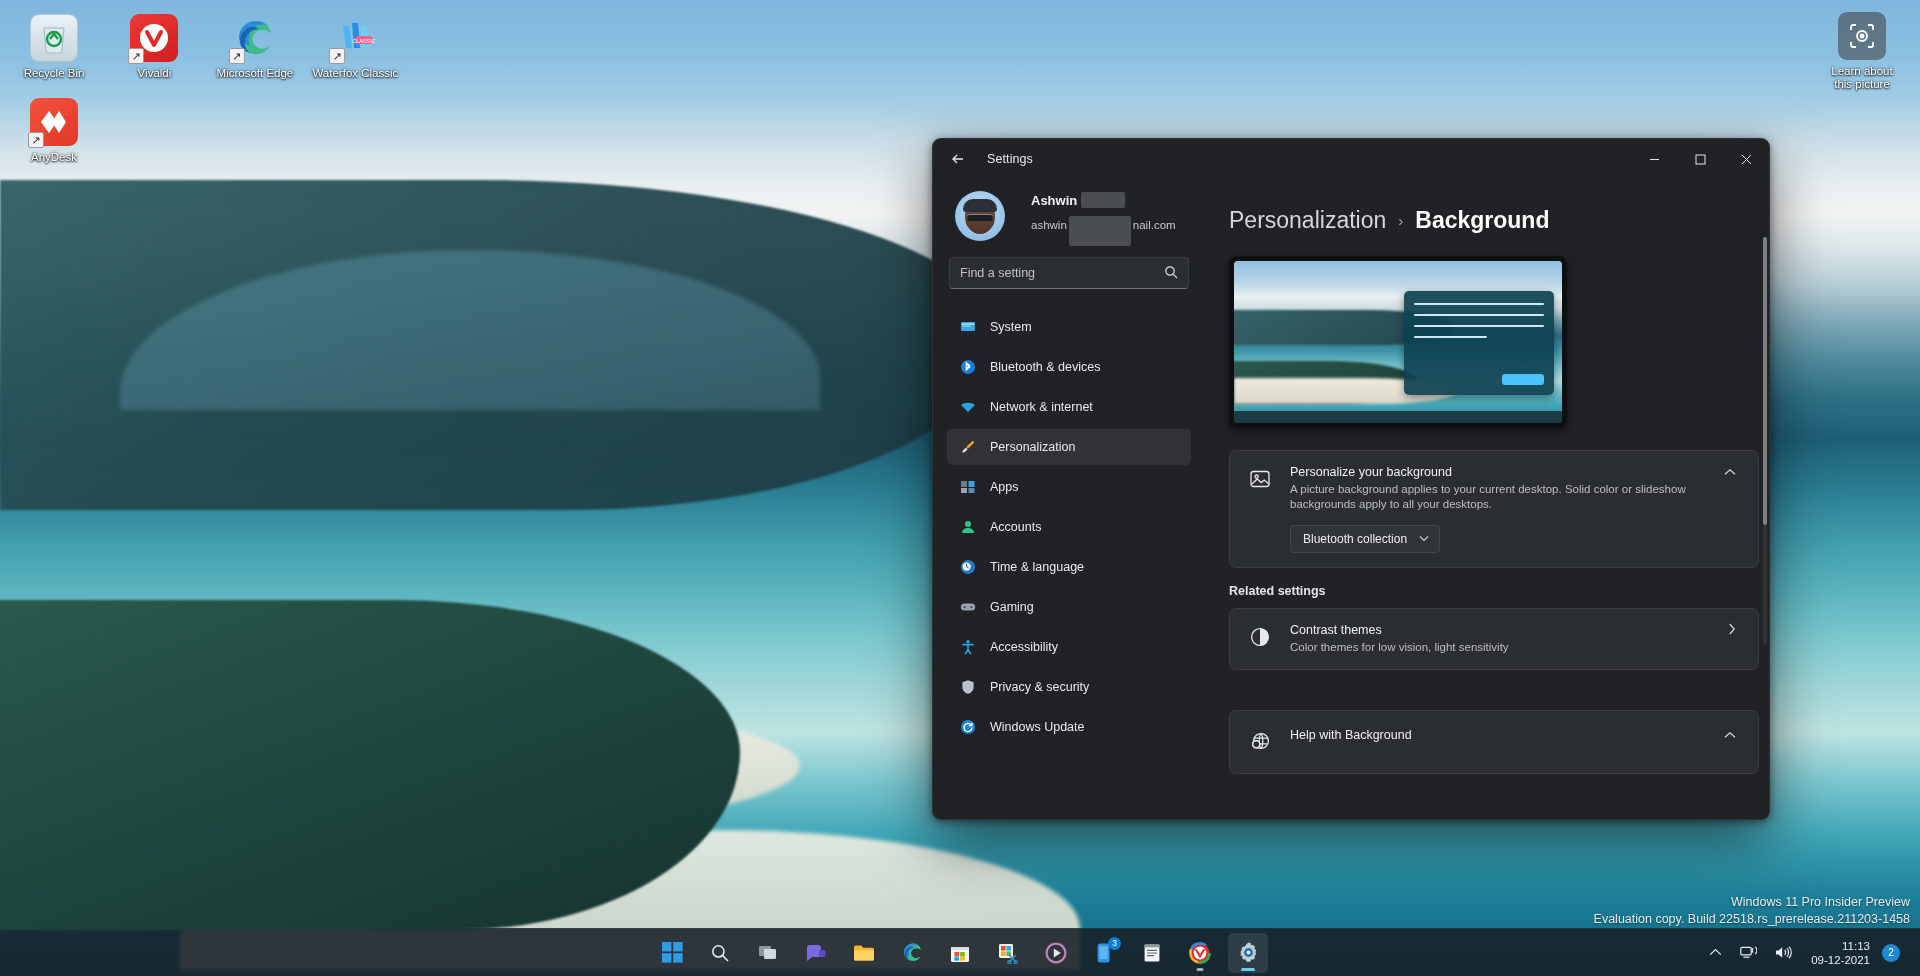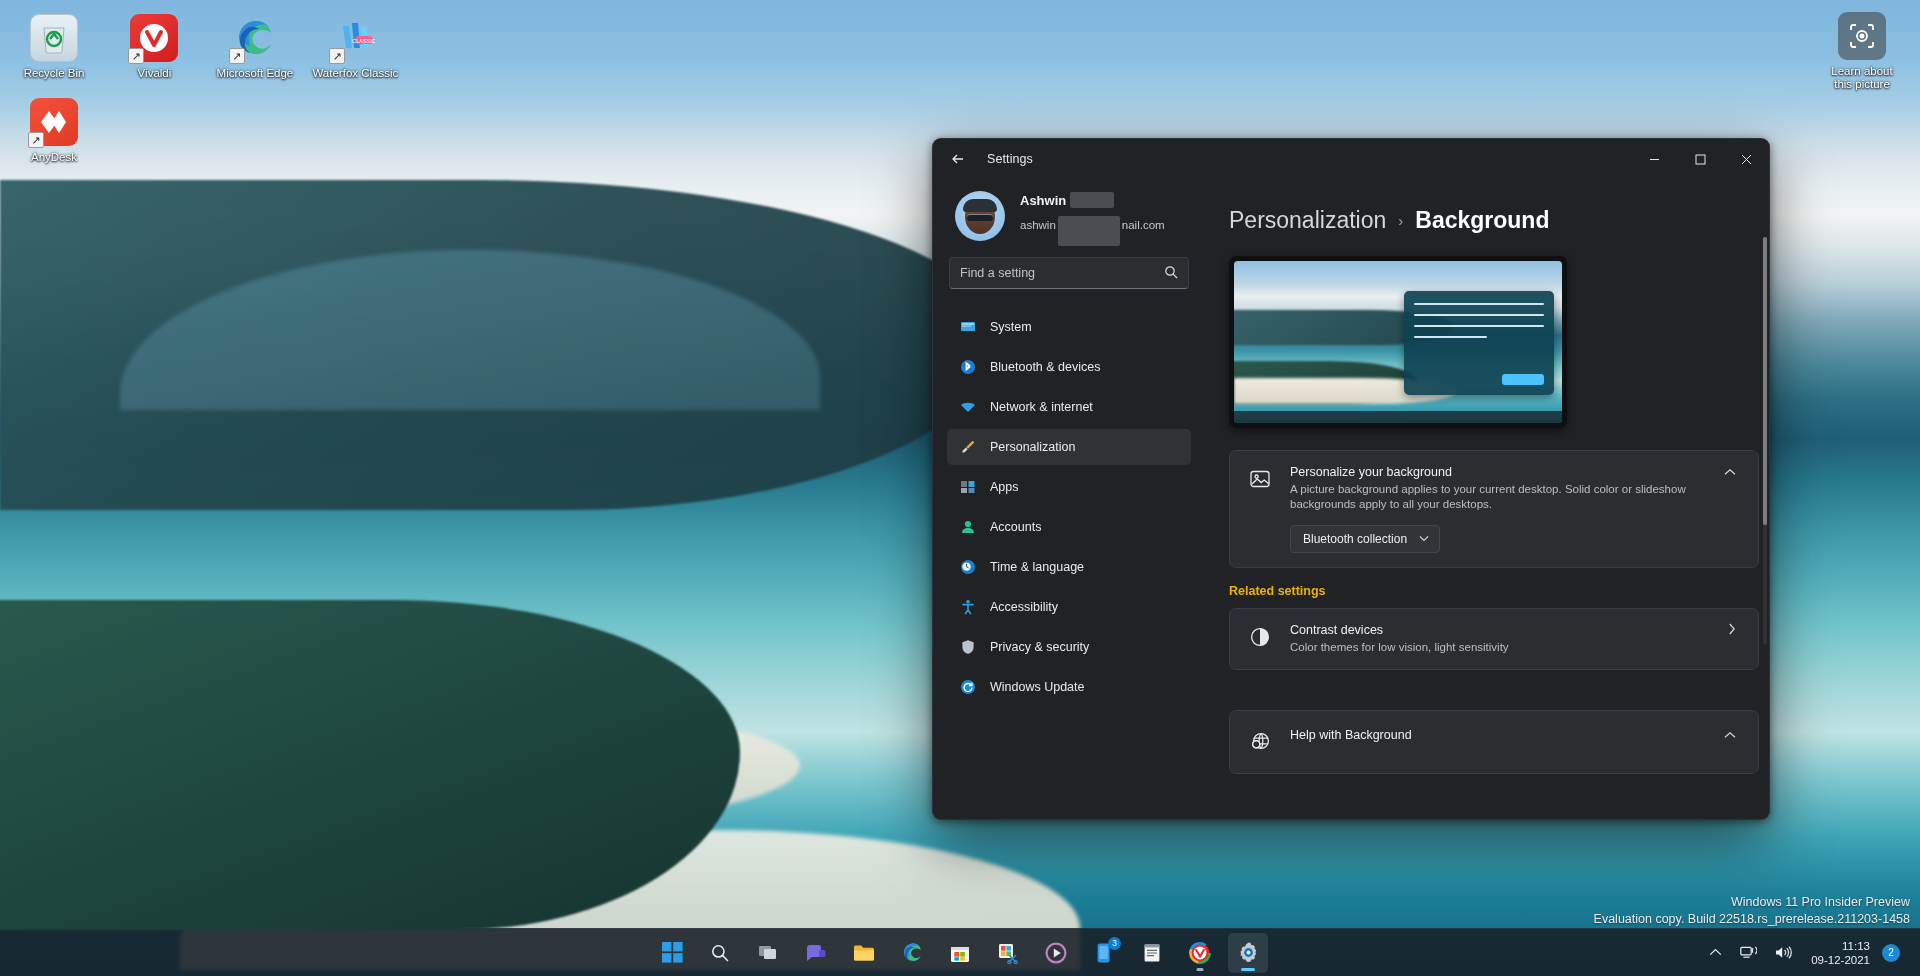--- a/index.html
+++ b/index.html
@@ -109,21 +109,21 @@
   }
 
   .body-row { flex:1; display:flex; min-height:0; }
 
   
   .sidebar {
     width:270px; flex:0 0 270px; padding:0 12px 0 14px;
     display:flex; flex-direction:column; min-height:0;
   }
   .account {
-    display:flex; align-items:center; gap:15px; padding:12px 4px 16px 8px;
+    display:flex; align-items:center; gap:26px; padding:12px 4px 16px 8px;
   }
   .avatar {
     width:50px; height:50px; border-radius:50%; flex:0 0 50px; overflow:hidden;
     background:radial-gradient(circle at 50% 34%, #b7d6f2 0%, #9cc6ea 60%, #88b6e0 100%);
     position:relative;
   }
   .avatar .face {
     position:absolute; left:50%; top:52%; transform:translate(-50%,-50%);
     width:30px; height:34px; border-radius:46% 46% 50% 50%;
     background:linear-gradient(180deg,#6e4e3c,#4e3428);
@@ -241,21 +241,21 @@
   .chev { color:#d9d9d9; font-size:12px; padding:0 6px; }
 
   .dropdown {
     display:inline-flex; align-items:center; gap:12px;
     height:28px; padding:0 10px 0 12px; margin-top:13px;
     background:#323538; border:1px solid #43464a; border-radius:4px;
     font-size:12px; color:#ececec; cursor:default;
   }
   .dropdown .dd-chev { font-size:9px; color:#cfcfcf; }
 
-  .section-head { font-size:12.5px; font-weight:bold; color:#eab308; margin:6px 0 10px 4px; }
+  .section-head { font-size:12.5px; font-weight:bold; color:#e5e5e5; margin:6px 0 10px 4px; }
 
   .scrollbar {
     position:absolute; right:2px; top:58px; width:4px; height:408px;
     background:rgba(255,255,255,.07); border-radius:2px;
   }
   .scrollbar .thumb {
     position:absolute; top:0; left:0; width:4px; height:288px;
     background:rgba(255,255,255,.38); border-radius:2px;
   }
 
@@ -516,20 +516,30 @@
             <span class="nav-ico">
               <svg width="16" height="16" viewBox="0 0 16 16">
                   <circle cx="8" cy="8" r="7" fill="#1f7fc4"></circle>
                   <circle cx="6.6" cy="7.6" r="4.2" fill="#eef6fb"></circle>
                   <path d="M6.6 4.8v2.9l2 1.3" stroke="#25485e" stroke-width="1" fill="none"></path>
                 </svg>
             </span>
             <span class="nav-label">Time &amp; language</span>
           </div>
 
+          <div class="nav-item">
+            <span class="nav-ico">
+              <svg width="16" height="16" viewBox="0 0 16 16">
+                  <rect x="0.8" y="4.6" width="14.4" height="7" rx="3.5" fill="#97a2ad"></rect>
+                  <circle cx="4.6" cy="8.1" r="1.1" fill="#39424c"></circle>
+                  <circle cx="11.4" cy="8.1" r="1.1" fill="#39424c"></circle>
+                </svg>
+            </span>
+            <span class="nav-label">Gaming</span>
+          </div>
 
           <div class="nav-item">
             <span class="nav-ico">
               <svg width="16" height="16" viewBox="0 0 16 16">
                   <circle cx="8" cy="2.7" r="1.8" fill="#2e9fe0"></circle>
                   <path d="M3 5.6h10M8 5.6v5M8 10.6l-2.6 4M8 10.6l2.6 4" stroke="#2e9fe0" stroke-width="1.6" stroke-linecap="round" fill="none"></path>
                 </svg>
             </span>
             <span class="nav-label">Accessibility</span>
           </div>
@@ -611,21 +621,21 @@
         <div class="section-head">Related settings</div>
 
         <div class="card row">
           <div class="card-ico">
             <svg width="22" height="22" viewBox="0 0 22 22">
               <circle cx="11" cy="11" r="8.4" fill="none" stroke="#e8e8e8" stroke-width="1.3"></circle>
               <path d="M11 2.6a8.4 8.4 0 0 1 0 16.8z" fill="#e8e8e8"></path>
             </svg>
           </div>
           <div class="card-body">
-            <div class="card-title">Contrast devices</div>
+            <div class="card-title">Contrast themes</div>
             <div class="card-desc">Color themes for low vision, light sensitivity</div>
           </div>
           <div class="chev">
             <svg width="8" height="12" viewBox="0 0 8 12" fill="none" stroke="#d9d9d9" stroke-width="1.2">
                 <path d="M1.8 1l4.4 5-4.4 5"></path>
               </svg>
           </div>
         </div>
 
         <div class="card row" style="padding:17px 16px;margin-top:40px;">

